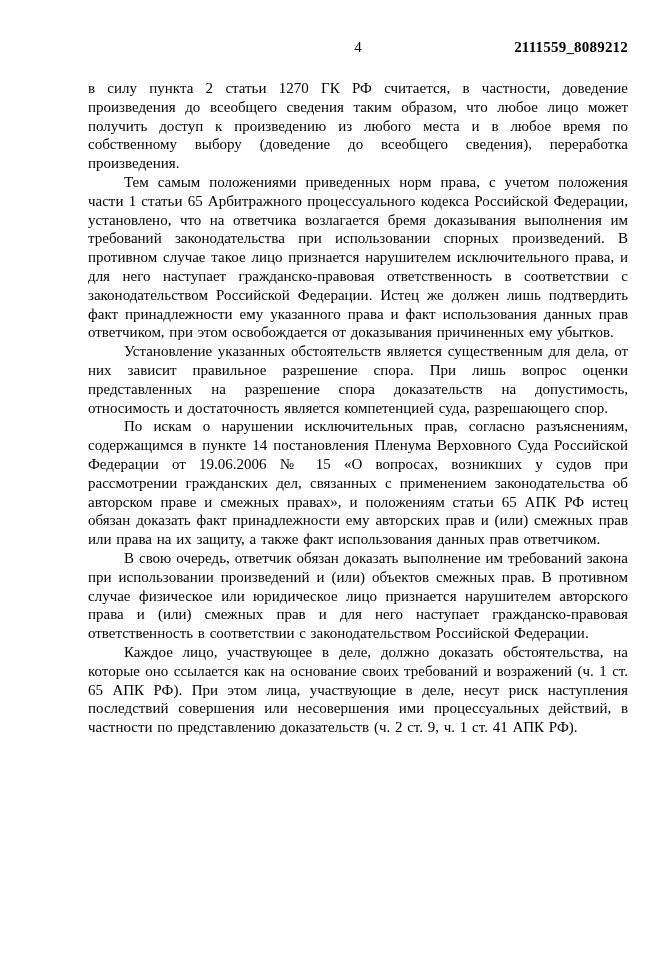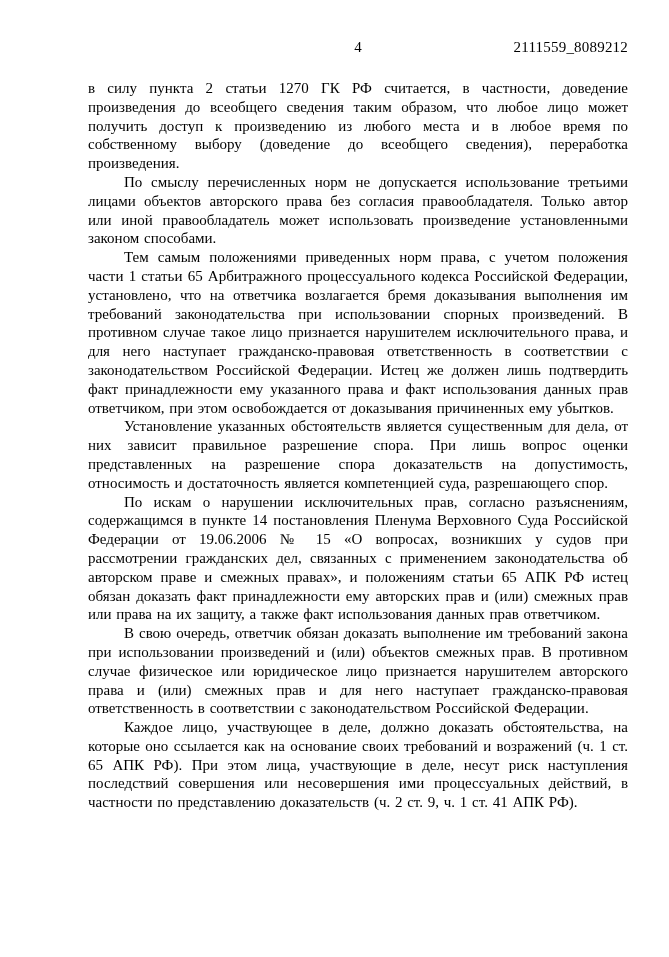--- a/index.html
+++ b/index.html
@@ -31,20 +31,21 @@
       left: 0;
       right: 0;
       text-align: center;
     }
     .doc-id {
       position: absolute;
       right: 0;
       top: 0;
       text-align: right;
       letter-spacing: 0.2px;
+      font-weight: bold;
     }
     .content {
       position: absolute;
       top: 79px;
       left: 88px;
       width: 540px;
       font-size: 15px;
       line-height: 18.8px;
       text-align: justify;
     }
@@ -63,21 +64,20 @@
 
 <div class="page">
 
   <div class="page-header">
     <div class="page-number">4</div>
     <div class="doc-id">2111559_8089212</div>
   </div>
 
   <div class="content">
     <p class="no-indent">в силу пункта 2 статьи 1270 ГК РФ считается, в частности, доведение произведения до всеобщего сведения таким образом, что любое лицо может получить доступ к произведению из любого места и в любое время по собственному выбору (доведение до всеобщего сведения), переработка произведения.</p>
-    <p>По смыслу перечисленных норм не допускается использование третьими лицами объектов авторского права без согласия правообладателя. Только автор или иной правообладатель может использовать произведение установленными законом способами.</p>
     <p>Тем самым положениями приведенных норм права, с учетом положения части 1 статьи 65 Арбитражного процессуального кодекса Российской Федерации, установлено, что на ответчика возлагается бремя доказывания выполнения им требований законодательства при использовании спорных произведений. В противном случае такое лицо признается нарушителем исключительного права, и для него наступает гражданско-правовая ответственность в соответствии с законодательством Российской Федерации. Истец же должен лишь подтвердить факт принадлежности ему указанного права и факт использования данных прав ответчиком, при этом освобождается от доказывания причиненных ему убытков.</p>
     <p>Установление указанных обстоятельств является существенным для дела, от них зависит правильное разрешение спора. При лишь вопрос оценки представленных на разрешение спора доказательств на допустимость, относимость и достаточность является компетенцией суда, разрешающего спор.</p>
     <p>По искам о нарушении исключительных прав, согласно разъяснениям, содержащимся в пункте 14 постановления Пленума Верховного Суда Российской Федерации от 19.06.2006 № 15 «О вопросах, возникших у судов при рассмотрении гражданских дел, связанных с применением законодательства об авторском праве и смежных правах», и положениям статьи 65 АПК РФ истец обязан доказать факт принадлежности ему авторских прав и (или) смежных прав или права на их защиту, а также факт использования данных прав ответчиком.</p>
     <p>В свою очередь, ответчик обязан доказать выполнение им требований закона при использовании произведений и (или) объектов смежных прав. В противном случае физическое или юридическое лицо признается нарушителем авторского права и (или) смежных прав и для него наступает гражданско-правовая ответственность в соответствии с законодательством Российской Федерации.</p>
     <p>Каждое лицо, участвующее в деле, должно доказать обстоятельства, на которые оно ссылается как на основание своих требований и возражений (ч. 1 ст. 65 АПК РФ). При этом лица, участвующие в деле, несут риск наступления последствий совершения или несовершения ими процессуальных действий, в частности по представлению доказательств (ч. 2 ст. 9, ч. 1 ст. 41 АПК РФ).</p>
   </div>
 
 </div>
 
 </body></html>

